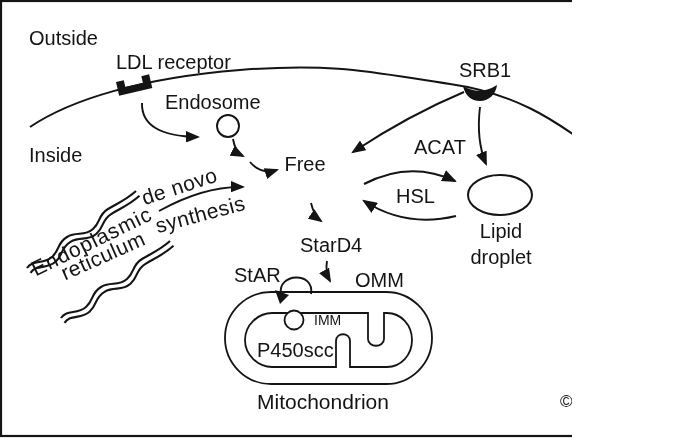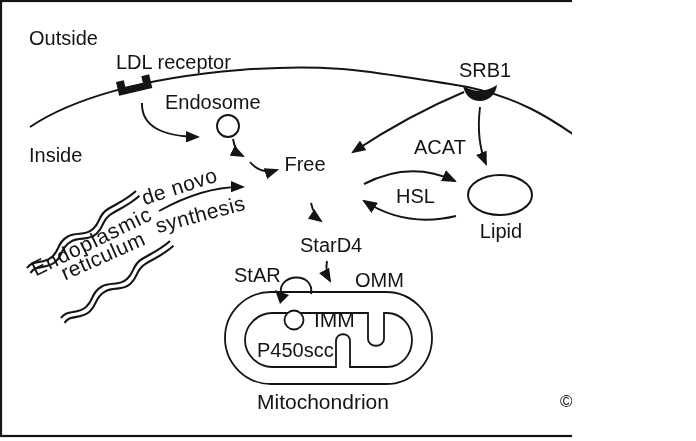--- a/index.html
+++ b/index.html
@@ -81,27 +81,28 @@
 
   <div class="lbl center two-line" style="left:252px;top:152px;width:106px;line-height:25px;">
     <div>Free</div>
   </div>
 
   <div class="lbl" style="left:390px;top:135px;margin-left:24px;">ACAT</div>
   <div class="lbl" style="left:396px;top:184px;">HSL</div>
 
   <div class="lbl center two-line" style="left:453px;top:218px;width:96px;line-height:26px;">
     <div>Lipid</div>
+    <div>droplet</div>
   </div>
 
   <div class="lbl rot" style="left:146px;top:186px;font-size:21px;letter-spacing:.5px;transform:rotate(-18deg);">de novo</div>
   <div class="lbl rot" style="left:159px;top:214px;font-size:21px;letter-spacing:.5px;transform:rotate(-15deg);">synthesis</div>
   <div class="lbl rot" style="left:38px;top:257px;font-size:21px;letter-spacing:1px;transform:rotate(-26deg);">Endoplasmic</div>
   <div class="lbl rot" style="left:67px;top:261px;font-size:21px;letter-spacing:.5px;transform:rotate(-24deg);">reticulum</div>
 
   <div class="lbl" style="left:300px;top:233px;">StarD4</div>
   <div class="lbl" style="left:234px;top:263px;">StAR</div>
   <div class="lbl" style="left:355px;top:268px;">OMM</div>
-  <div class="lbl" style="left:314px;top:308px;font-size:21px;">IMM</div>
+  <div class="lbl" style="left:314px;top:308px;font-size:14px;">IMM</div>
   <div class="lbl" style="left:257px;top:338px;">P450scc</div>
   <div class="lbl" style="left:257px;top:390px;font-size:21px;">Mitochondrion</div>
   <div class="lbl" style="left:560px;top:390px;font-size:17px;">©</div>
 </div>
 
 </body></html>

